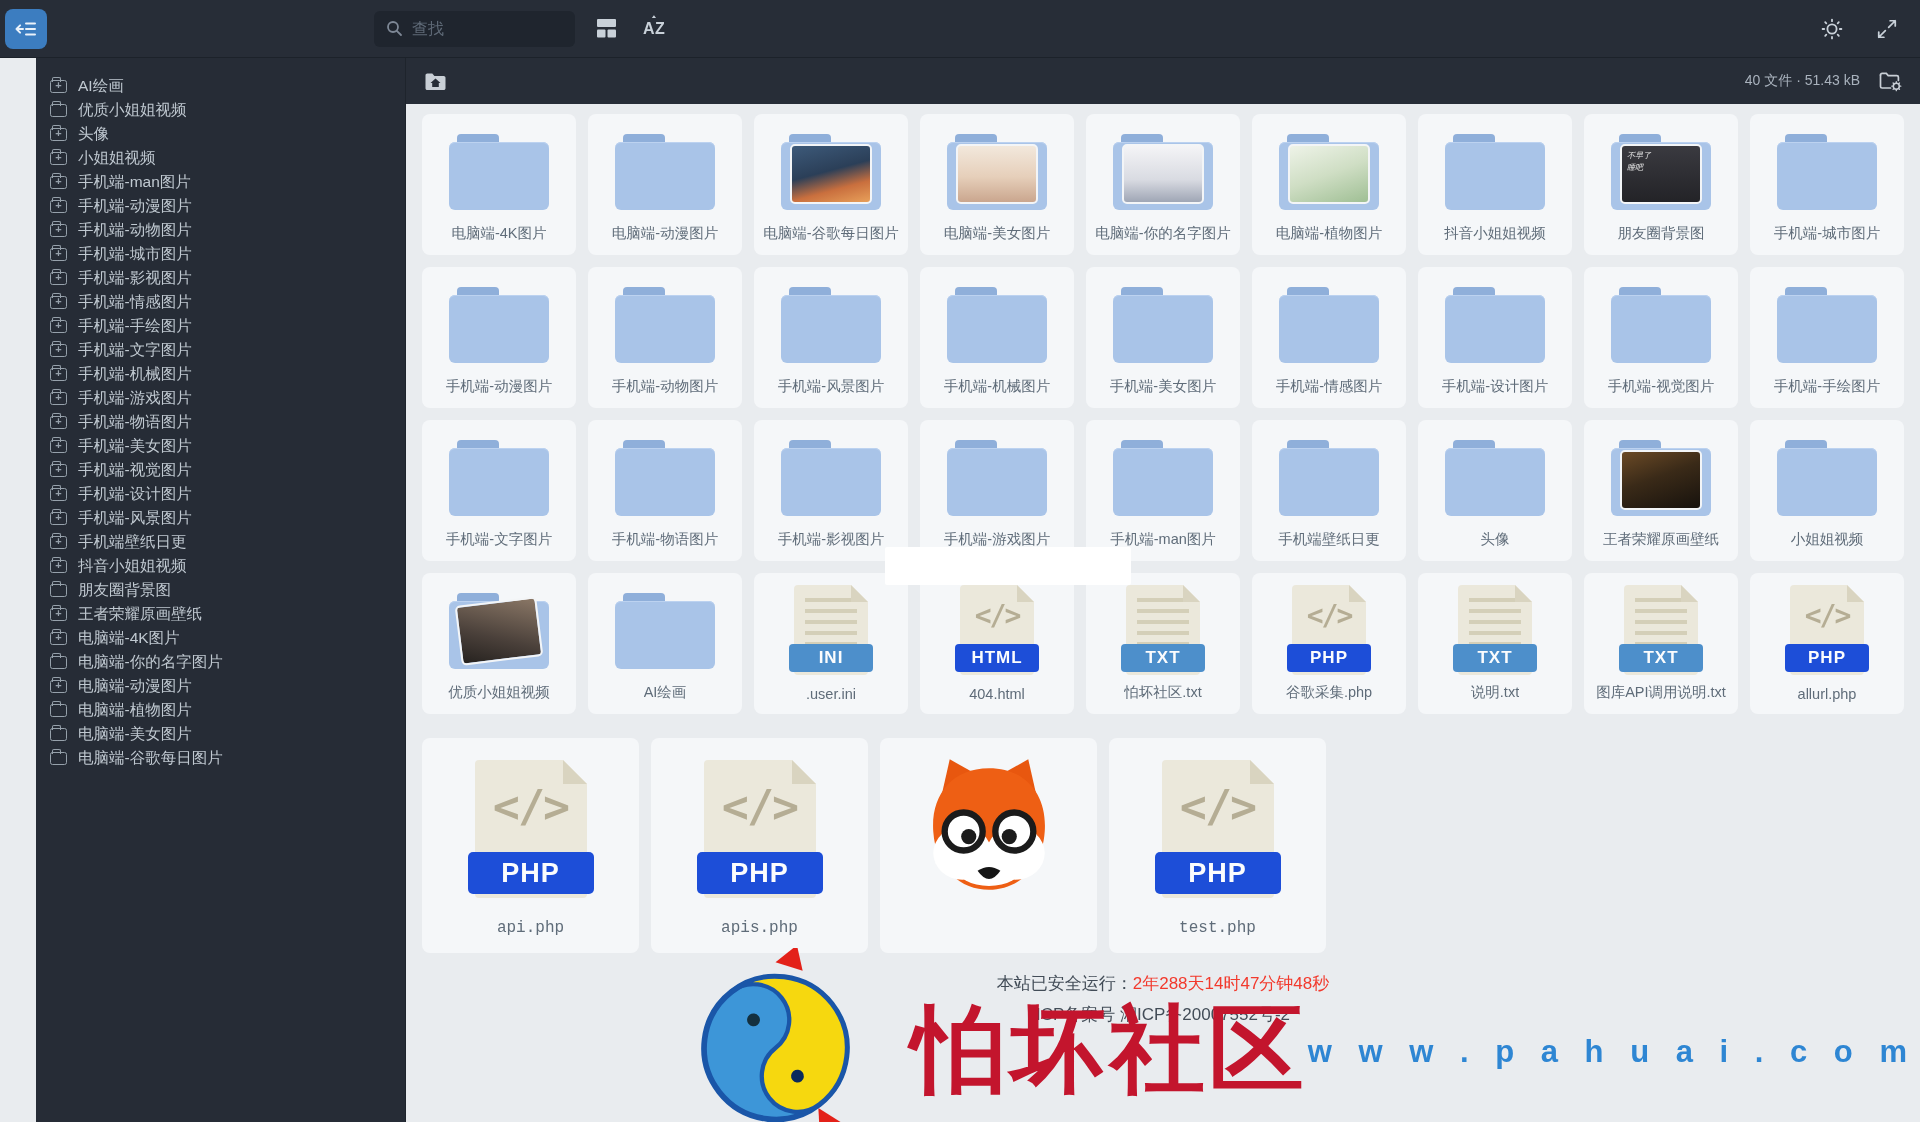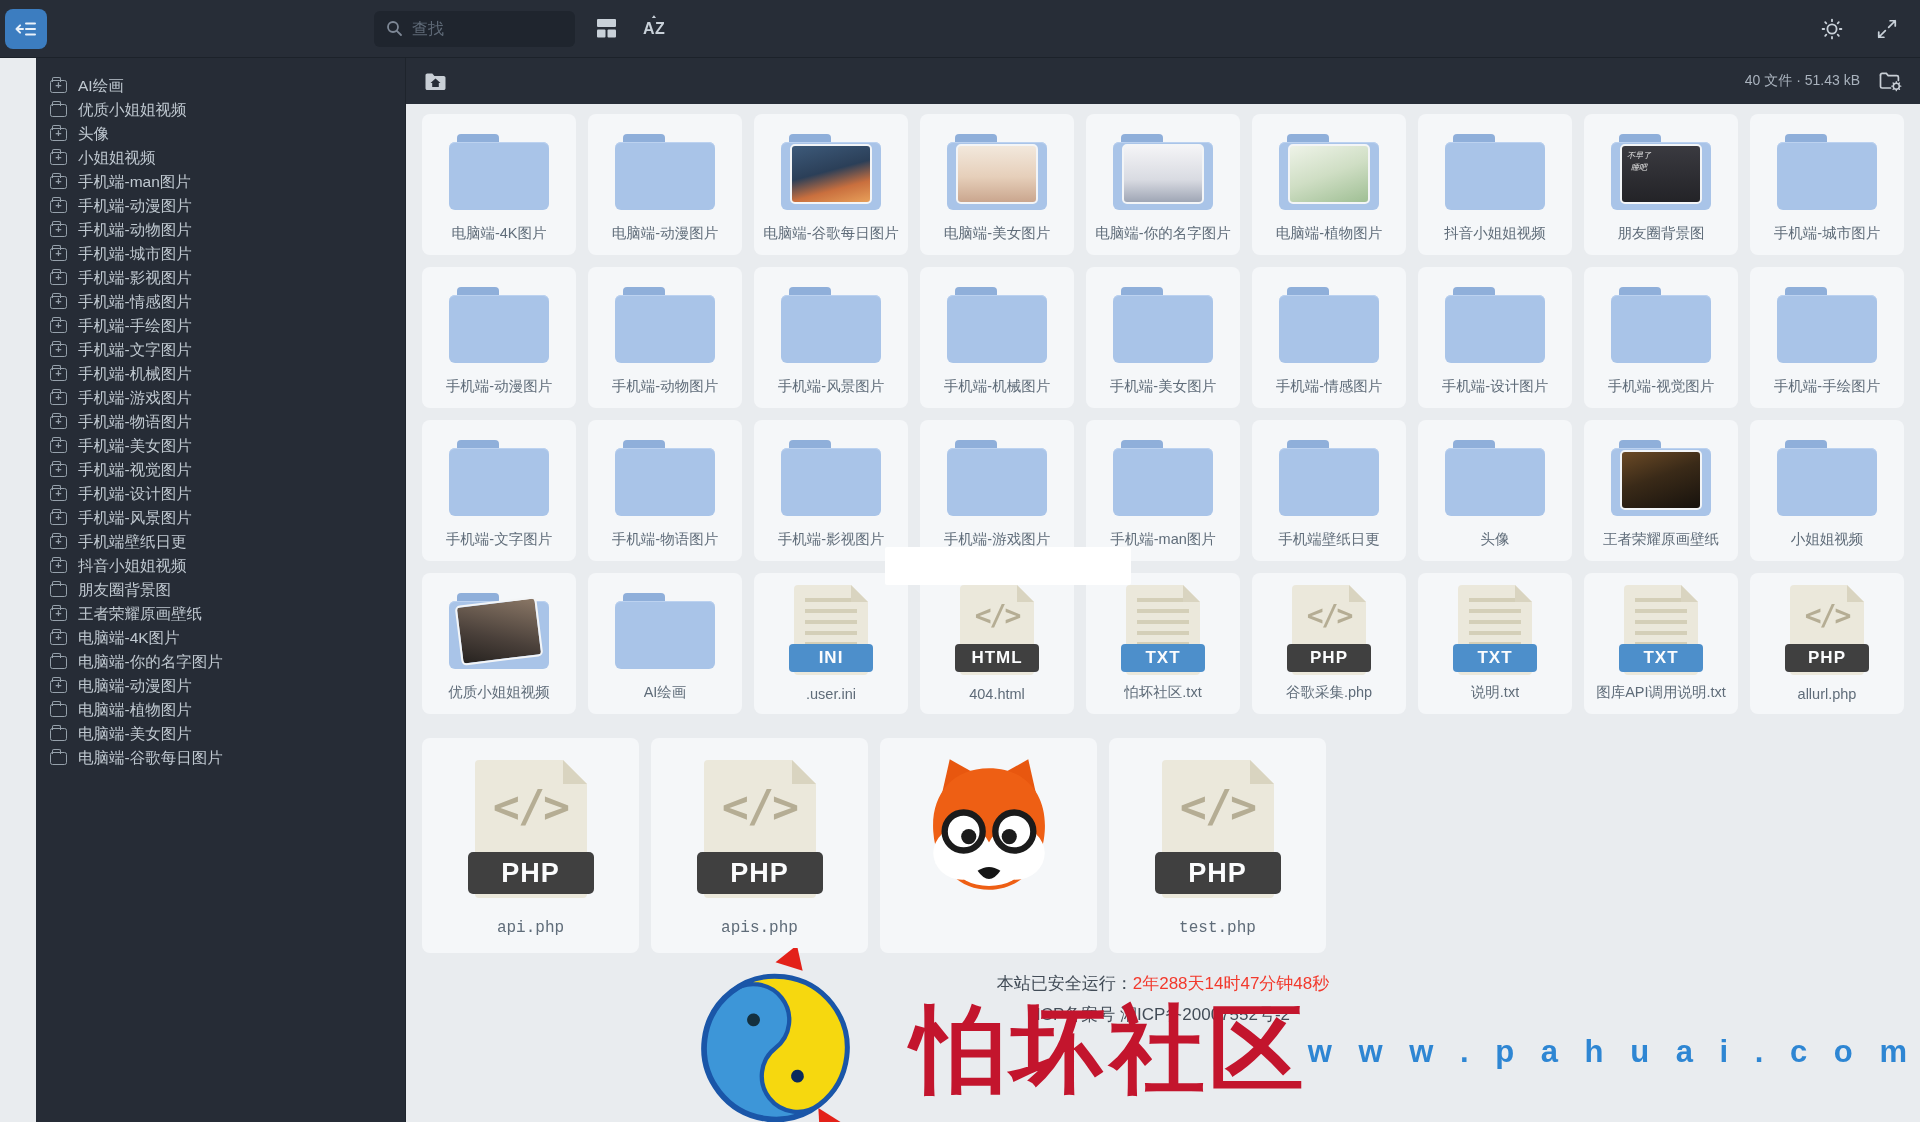--- a/index.html
+++ b/index.html
@@ -35,40 +35,40 @@
   .stats { color:#a9b2bd; font-size:14px; margin-right:18px; }
   .canvas { flex:1; background:#e9ecef; position:relative; padding:10px 16px 0 16px; }
 
   
   .grid { display:grid; grid-template-columns:repeat(9,1fr); gap:12px; }
   .tile { background:#f5f7f9; border-radius:8px; height:141px; position:relative; display:flex; flex-direction:column; align-items:center; justify-content:flex-end; padding-bottom:12px; cursor:pointer; }
   .ic-wrap { position:absolute; top:11px; left:0; right:0; height:92px; display:flex; align-items:center; justify-content:center; }
   .tile-label { font-size:14.5px; color:#5f6c79; max-width:94%; white-space:nowrap; overflow:hidden; }
 
   .folder-ic { width:100px; height:78px; position:relative; display:none; }
-  .tile.folder .folder-ic, .btile.folder .folder-ic { display:block;text-align:center; }
+  .tile.folder .folder-ic, .btile.folder .folder-ic { display:block; }
   .folder-ic .tab { position:absolute; top:2px; left:8px; width:42px; height:16px; background:#8fafda; border-radius:4px 4px 0 0; }
   .folder-ic .bodyp { position:absolute; top:10px; left:0; right:0; bottom:0; background:#a9c4e8; border-radius:6px; box-shadow:inset 0 1px 0 #bcd2f0; }
   .thumb-img { display:none; position:absolute; top:12px; left:9px; width:82px; height:60px; border:2px solid #f3f5f7; border-radius:5px; overflow:hidden; }
   .tile.has-thumb .thumb-img { display:block; }
   .tile.tilt .thumb-img { transform:rotate(-7deg); top:10px; }
   .thumb-text { position:absolute; top:4px; left:5px; color:#e8e8e8; font-size:8px; line-height:1.5; white-space:pre-line; }
 
   .file-ic { width:74px; height:90px; background:#ebe8db; border-radius:4px; position:relative; display:none; }
   .tile.file .file-ic, .btile.file .file-ic { display:block; }
   .file-ic::before { content:""; position:absolute; top:0; right:0; border-top:17px solid #f5f7f9; border-left:17px solid transparent; }
   .file-ic::after { content:""; position:absolute; top:0; right:0; border-bottom:17px solid #d9d4c0; border-right:17px solid transparent; }
   .file-ic .lines { display:none; position:absolute; top:13px; left:11px; right:11px; height:46px;
       background:repeating-linear-gradient(180deg,#d4cfb8 0 4px,transparent 4px 11px); }
   .kind-txt .lines, .kind-ini .lines { display:block; }
   .file-ic .glyph { display:none; position:absolute; top:14px; left:0; right:0; text-align:center; font:bold 28px "DejaVu Sans Mono","Liberation Mono",monospace; color:#b5ad94; letter-spacing:-2px; }
   .kind-html .glyph, .kind-php .glyph { display:block; }
   .file-ic .banner { position:absolute; left:-5px; right:-5px; bottom:3px; height:28px; border-radius:4px; display:flex; align-items:center; justify-content:center; color:#fbfcfd; font-weight:bold; font-size:17px; letter-spacing:1px; }
   .kind-ini .banner, .kind-txt .banner { background:#4d8fcb; }
-  .kind-html .banner, .kind-php .banner { background:#404040; }
+  .kind-html .banner, .kind-php .banner { background:#1d4ed8; }
 
   
   .grid-big { margin-top:24px; display:grid; grid-template-columns:repeat(4,217px); gap:12px; }
   .btile { background:#f5f7f9; border-radius:8px; height:215px; position:relative; display:flex; flex-direction:column; align-items:center; justify-content:flex-end; padding-bottom:16px; cursor:pointer; }
   .btile .ic-wrap { top:16px; height:150px; }
   .btile .file-ic { width:112px; height:138px; }
   .btile .file-ic::before { border-top-width:24px; border-left-width:24px; }
   .btile .file-ic::after { border-bottom-width:24px; border-right-width:24px; }
   .btile .file-ic .glyph { top:20px; font-size:45px; }
   .btile .file-ic .banner { height:42px; bottom:4px; left:-7px; right:-7px; font-size:27px; border-radius:5px; }

